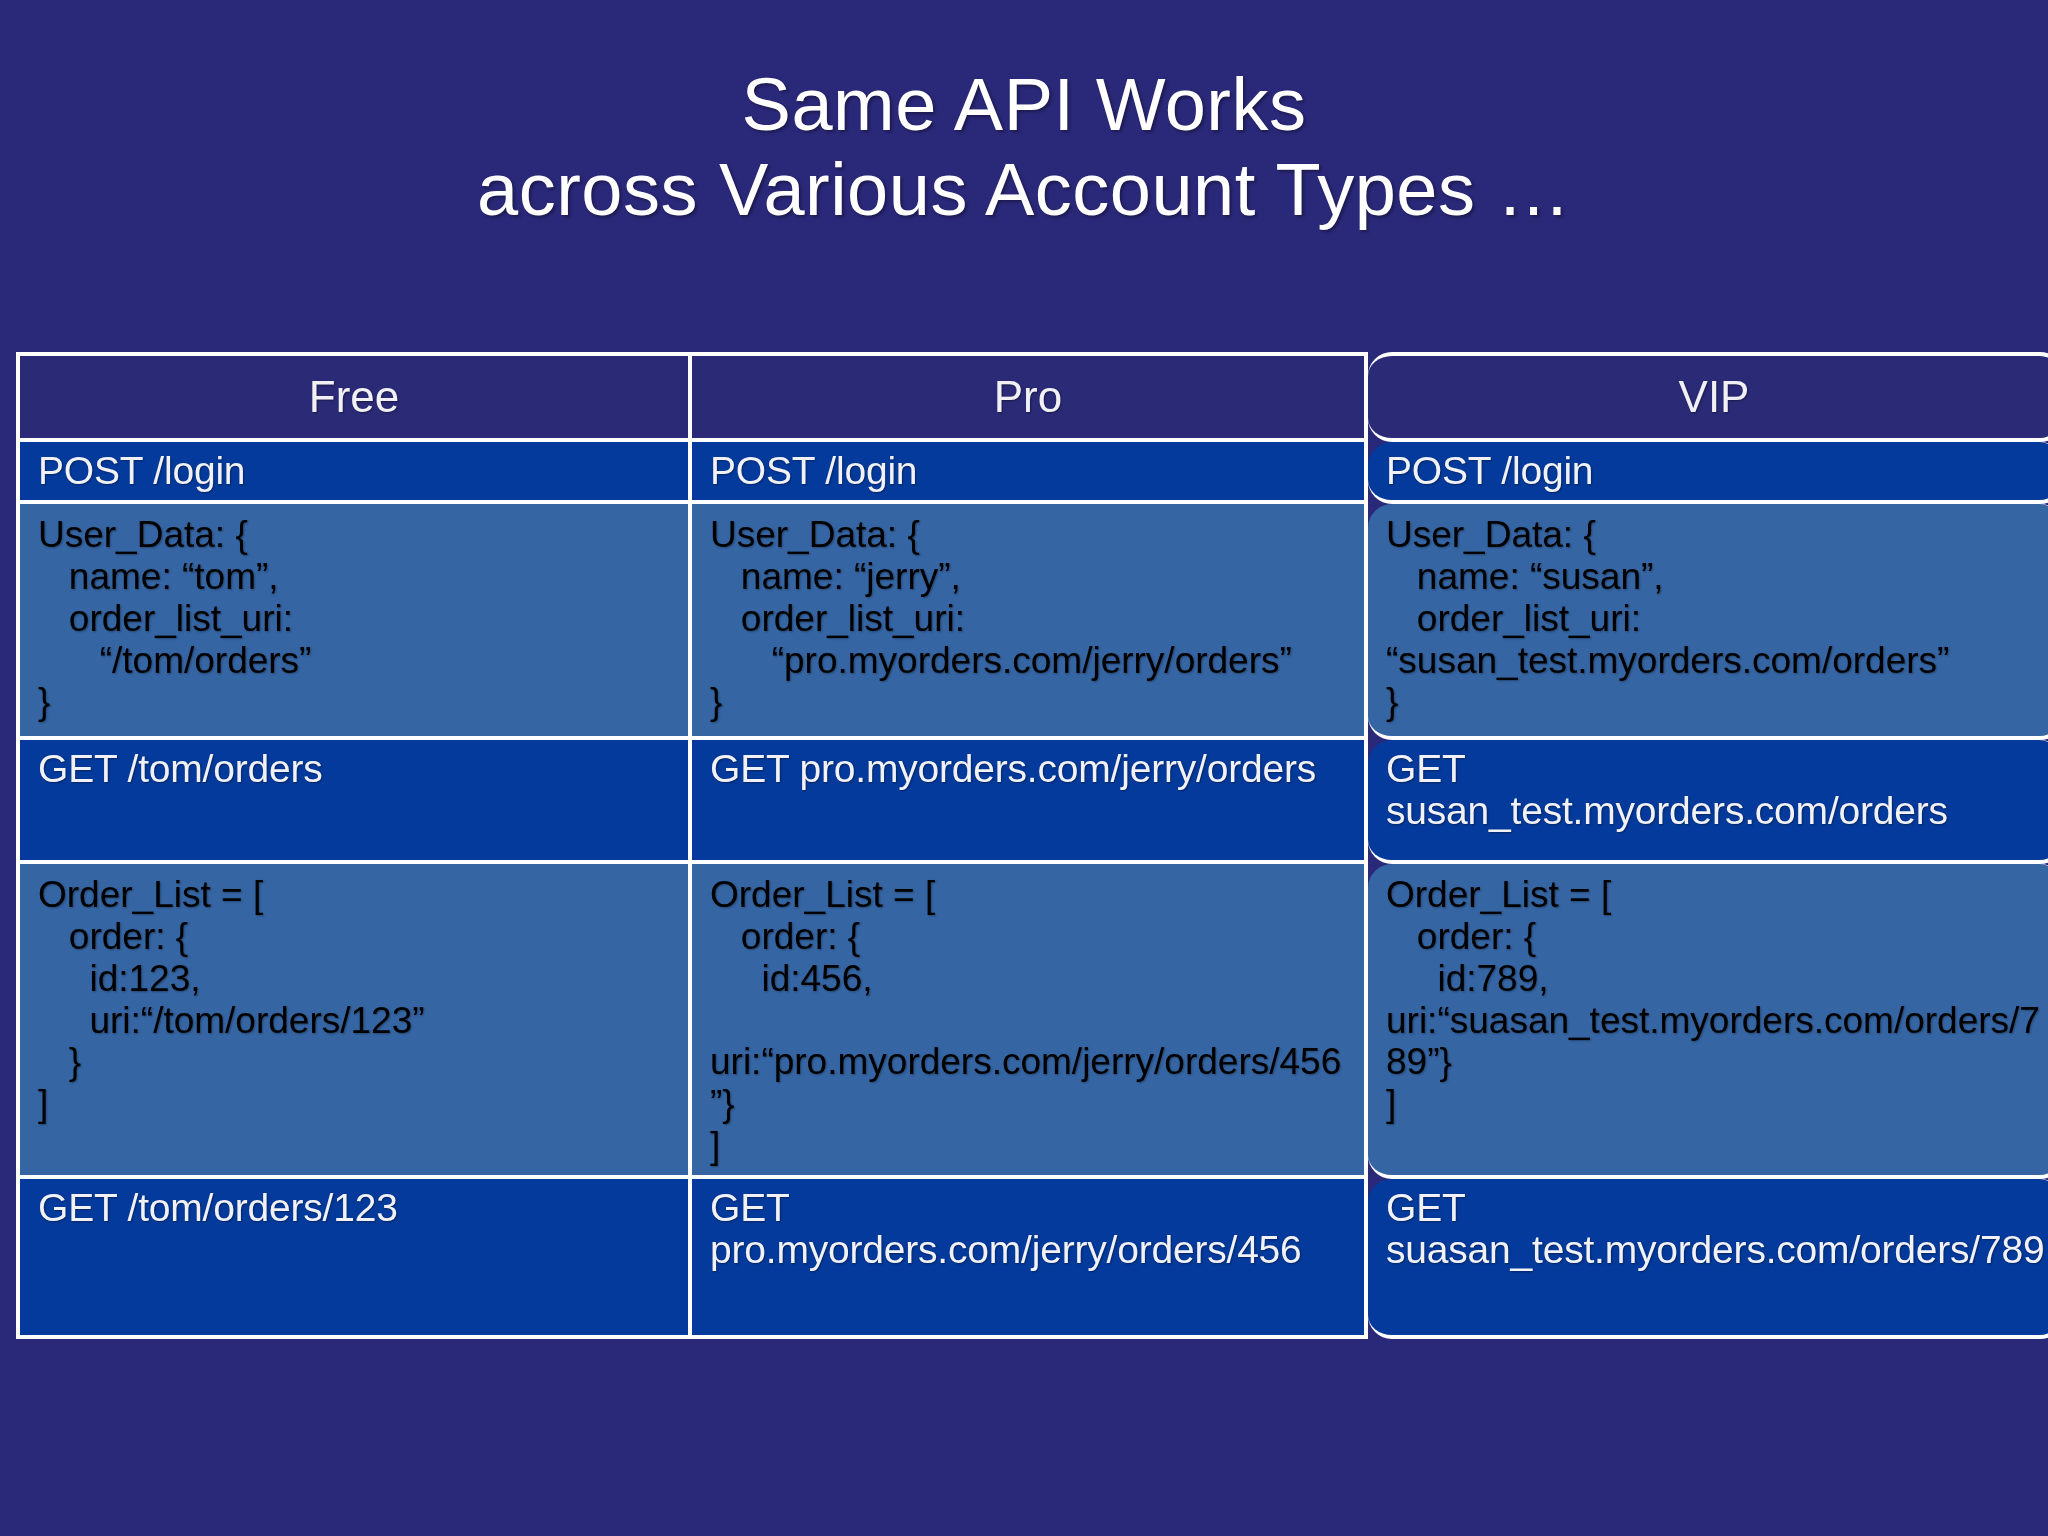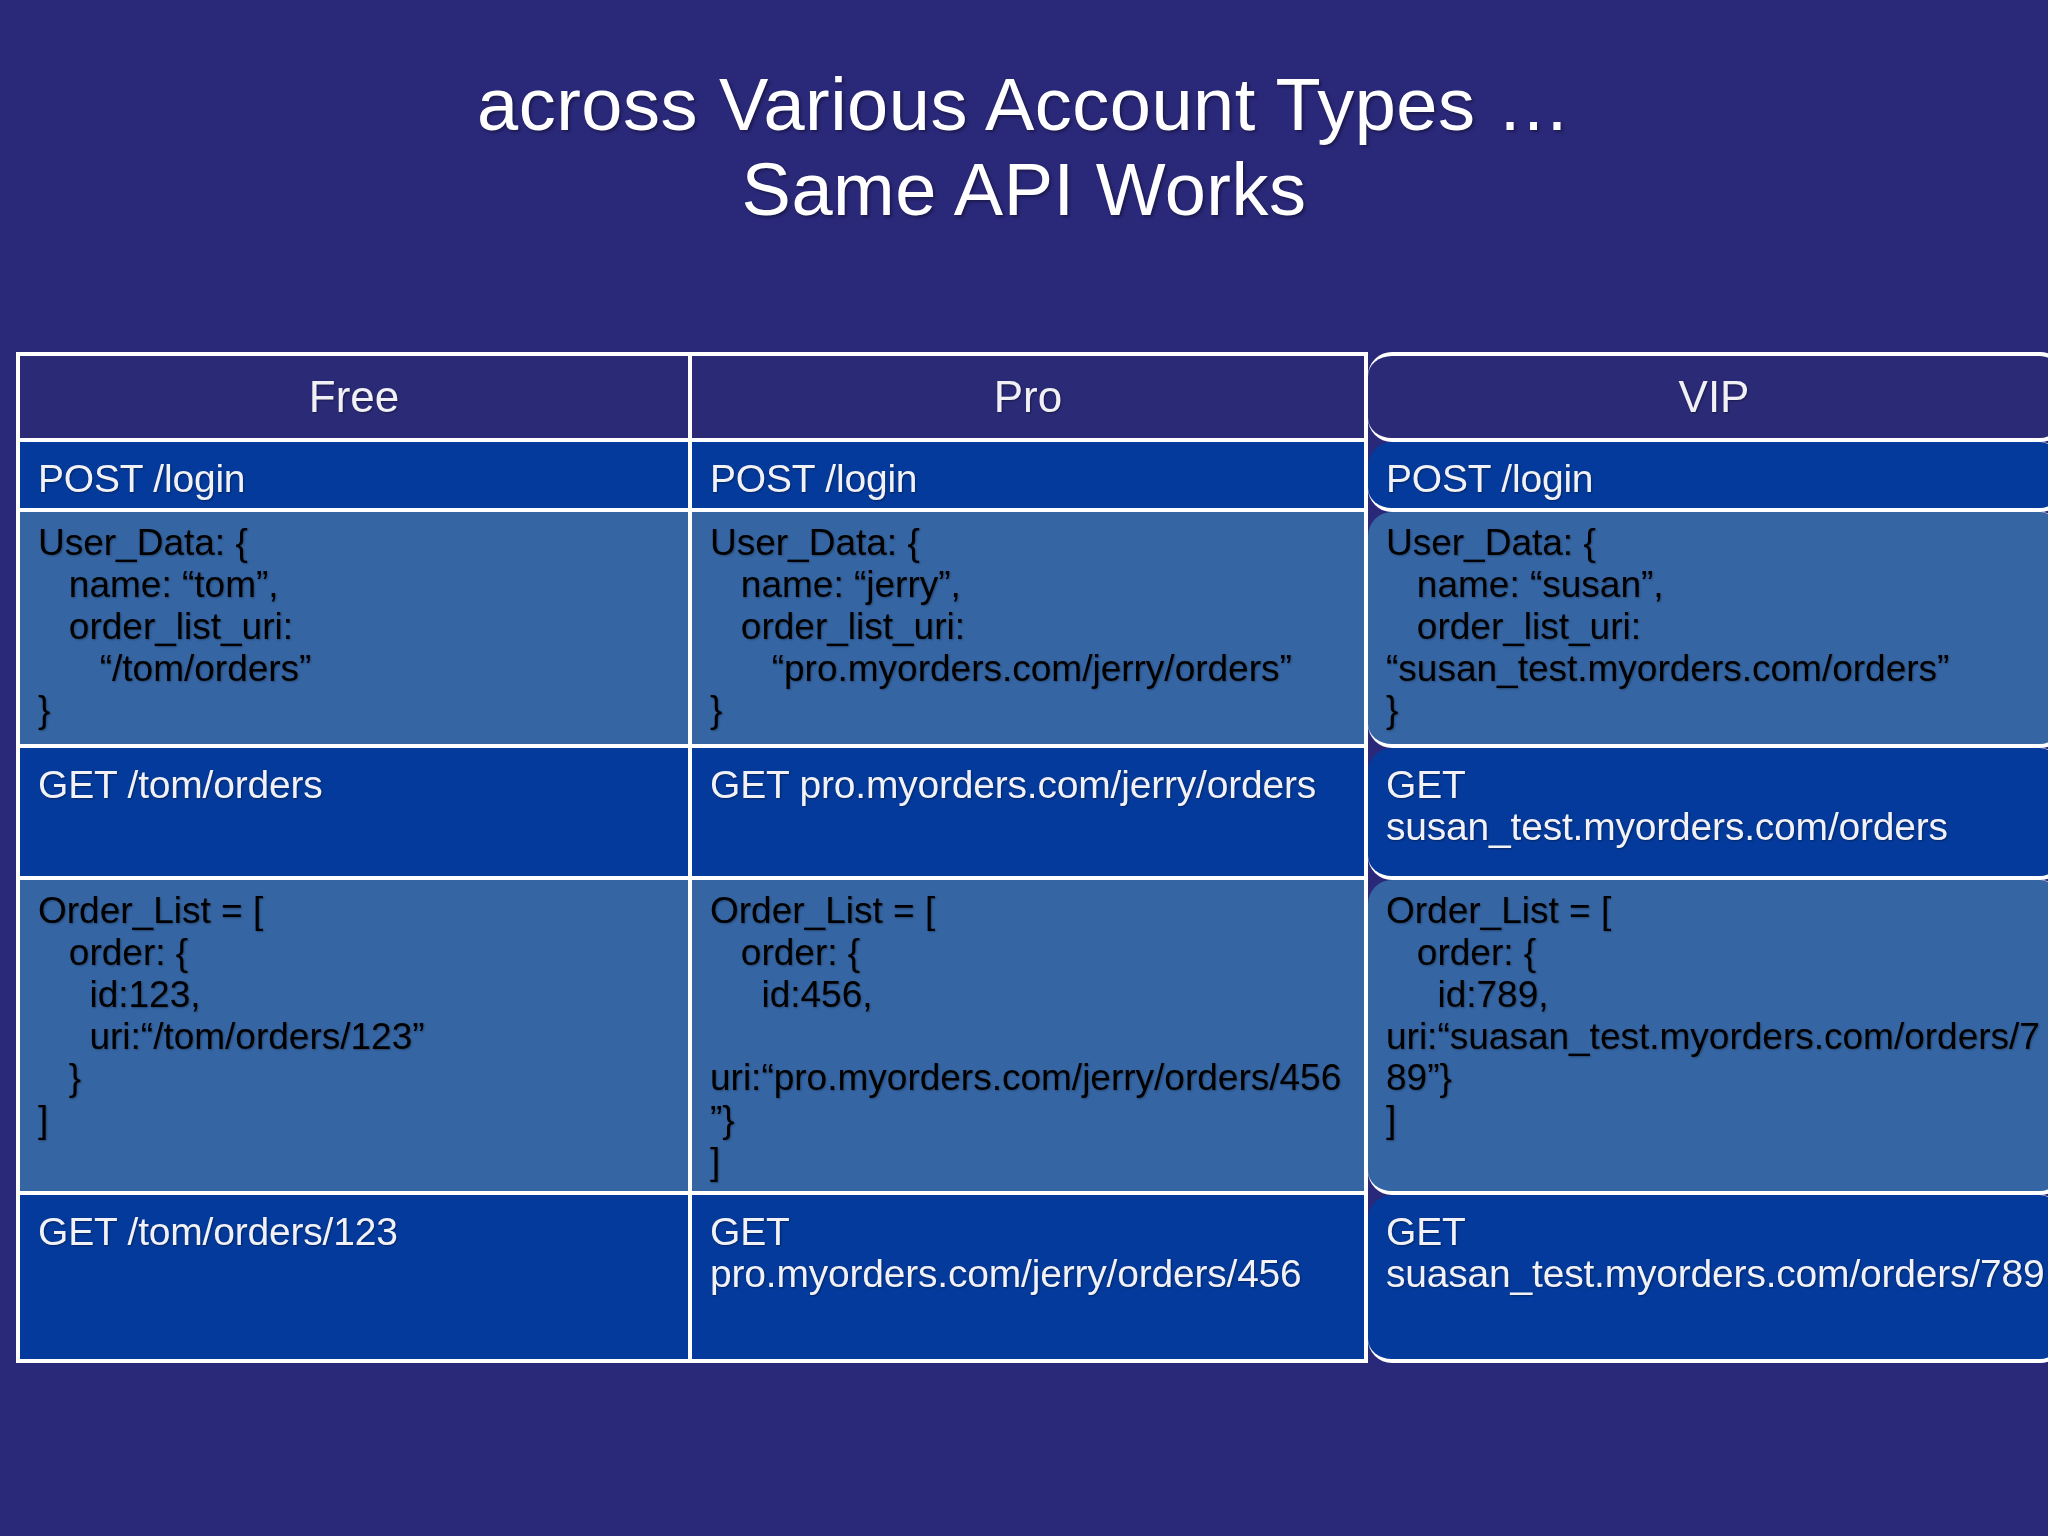--- a/index.html
+++ b/index.html
@@ -90,21 +90,21 @@
   }
 
   
   .row-req td {
     background: #043a9b;
     font-size: 39px;
     line-height: 1.08;
     letter-spacing: -0.2px;
     color: #f2f2f6;
     text-shadow: 1px 1px 2px rgba(0,0,0,0.35);
-    padding-top: 16px;
+    padding-top: 8px;
     padding-bottom: 8px;
   }
   .row-login td { height: 42px; }
   .row-getlist td { height: 104px; }
   .row-getitem td { height: 140px; }
 
   
   .row-payload td {
     background: #3565a3;
     font-size: 37px;
@@ -126,22 +126,22 @@
     white-space: pre-wrap;
     word-break: break-word;
   }
 </style>
 </head>
 <body>
 
 <div class="slide">
 
   <div class="title-block">
+    <div class="title-line title-line-1">Same API Works</div>
     <div class="title-line title-line-2">across Various Account Types …</div>
-    <div class="title-line title-line-1">Same API Works</div>
   </div>
 
   <table class="api-table">
     <colgroup>
       <col class="c1">
         <col class="c2">
         <col class="c3">
     </colgroup>
     <thead>
       <tr>

